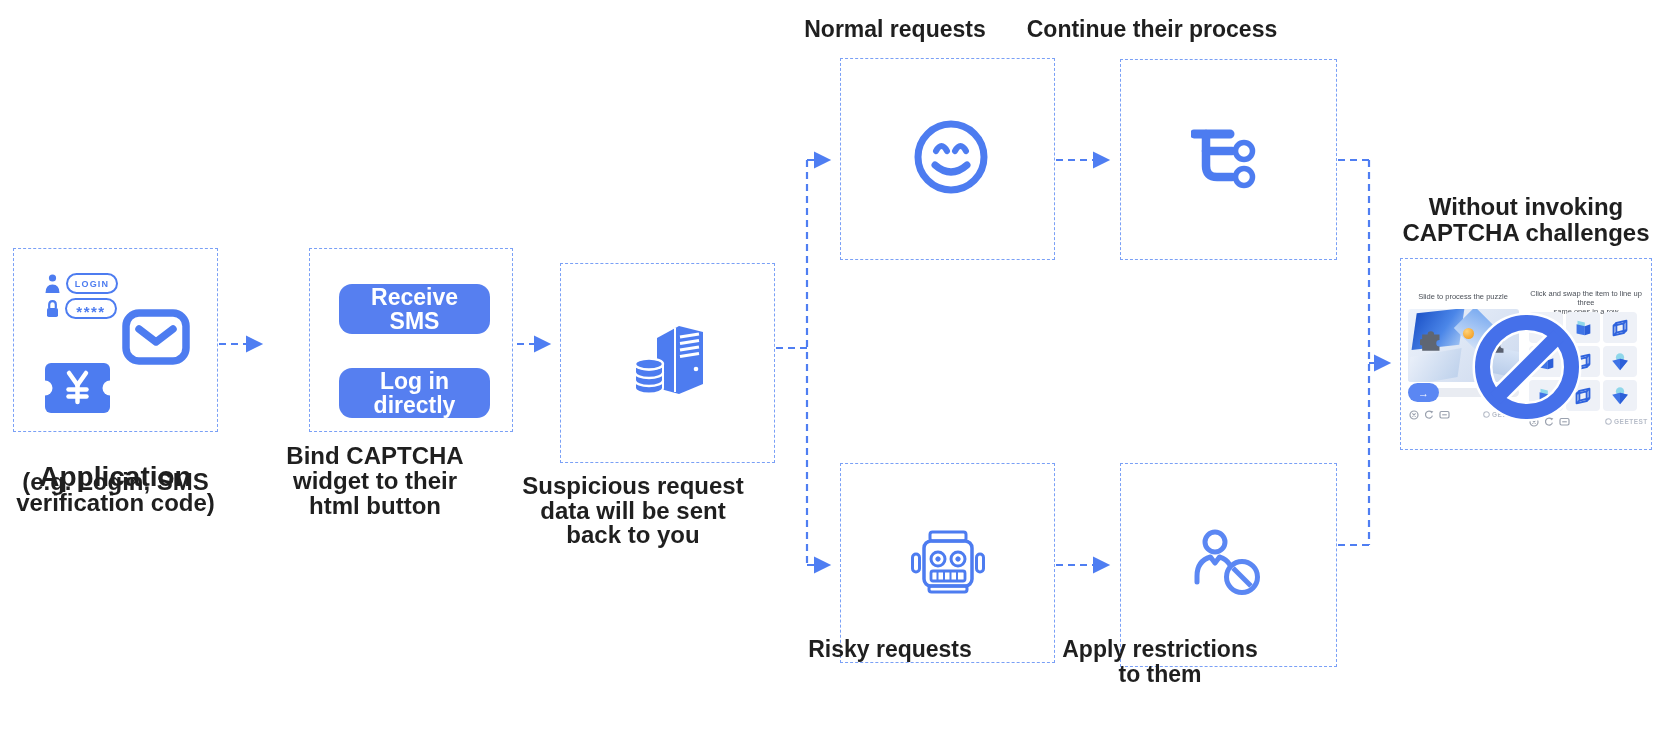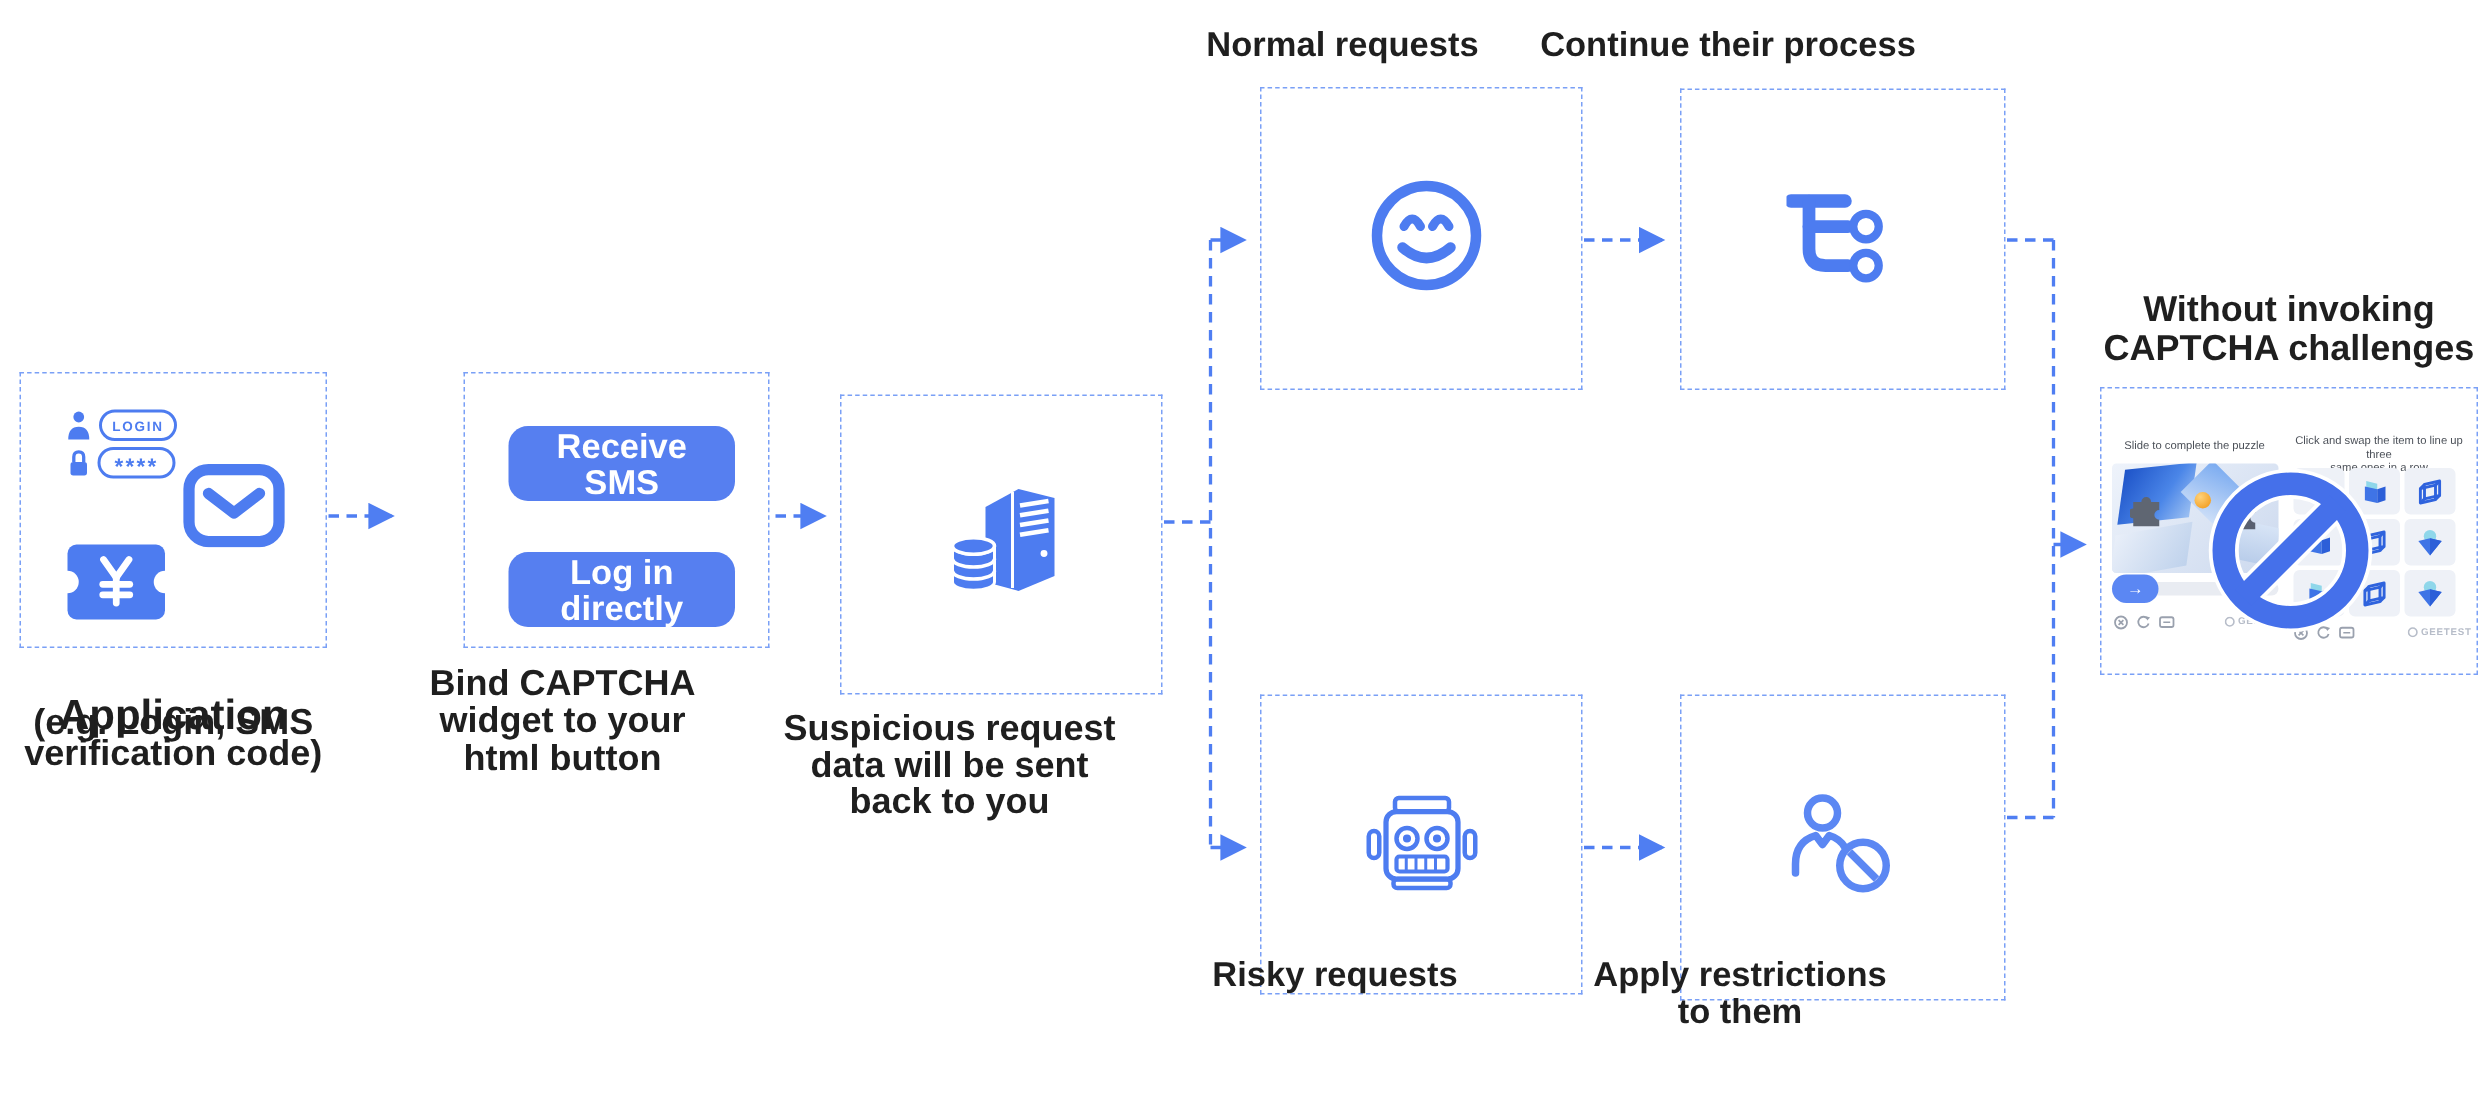--- a/index.html
+++ b/index.html
@@ -92,21 +92,21 @@
   <div class="lbl" style="left:8px;top:472px;width:215px;font-size:24px;line-height:20.5px;">(e.g. Login, SMS
 verification code)</div>
 
   <div class="dbox" style="left:273px;top:248px;width:204px;height:184px;margin-left:36px;">
     <div class="btn" style="left:29px;top:35px;width:151px;height:50px;">Receive
 SMS</div>
     <div class="btn" style="left:29px;top:119px;width:151px;height:50px;">Log in
 directly</div>
   </div>
   <div class="lbl t24" style="left:263px;top:443px;width:224px;">Bind CAPTCHA
-widget to your
+widget to their
 html button</div>
 
   <div class="dbox" style="left:560px;top:263px;width:215px;height:200px;">
     <svg class="abs" style="left:64px;top:58px;" width="84" height="80" viewBox="0 0 84 80">
       <path d="M32,16 L54,4 L78,10 L78,62 L54,72 L32,66 Z" fill="#4d7cf0"></path>
       <path d="M50,6 V70" stroke="#fff" stroke-width="2"></path>
       <g stroke="#fff" stroke-width="3.2">
         <path d="M55,15 L74,12"></path>
           <path d="M55,21.5 L74,18.5"></path>
           <path d="M55,28 L74,25"></path>
@@ -177,21 +177,21 @@
       <path d="M42,40 L60,58" stroke="#5b87f3" stroke-width="5"></path>
     </svg>
   </div>
   <div class="lbl t23" style="left:1045px;top:637px;width:230px;">Apply restrictions
 to them</div>
 
   <div class="lbl t24" style="left:1388px;top:194px;width:276px;line-height:26px;">Without invoking
 CAPTCHA challenges</div>
   <div class="dbox" style="left:1400px;top:258px;width:252px;height:192px;">
 
-    <div class="cap" style="left:2px;top:33px;width:120px;">Slide to complete the puzzle</div>
+    <div class="cap" style="left:2px;top:33px;width:120px;">Slide to process the puzzle</div>
     <div class="simg" style="left:7px;top:50px;width:111px;height:73px;">
       <div class="sh" style="left:6px;top:2px;width:48px;height:36px;background:linear-gradient(120deg,#1d53c8,#4b86e8 60%,#9cc0f2);transform:rotate(-6deg) skewX(-14deg);"></div>
       <div class="sh" style="left:52px;top:4px;width:30px;height:30px;background:linear-gradient(160deg,#79aaf0,#cfe0f8);transform:rotate(45deg);"></div>
       <div class="sh" style="left:0px;top:44px;width:52px;height:28px;background:linear-gradient(120deg,#e9eff9,#bfd2ec);transform:rotate(-10deg) skewX(-18deg);"></div>
       <div class="sh" style="left:80px;top:40px;width:30px;height:26px;background:linear-gradient(#d7e4f6,#b9cdea);transform:rotate(12deg);"></div>
       <svg class="sh" style="left:12px;top:18px;" width="26" height="26" viewBox="0 0 24 24">
         <path d="M2,7 h5 a3,3 0 1 1 6,0 h5 v5 a3,3 0 1 0 0,6 v4 h-16 v-5 a3,3 0 1 1 0,-6 z" fill="#5f6672"></path>
       </svg>
       <svg class="sh" style="left:76px;top:20px;" width="26" height="26" viewBox="0 0 24 24">
         <path d="M2,7 h5 a3,3 0 1 1 6,0 h5 v5 a3,3 0 1 0 0,6 v4 h-16 v-5 a3,3 0 1 1 0,-6 z" fill="#596070"></path>

